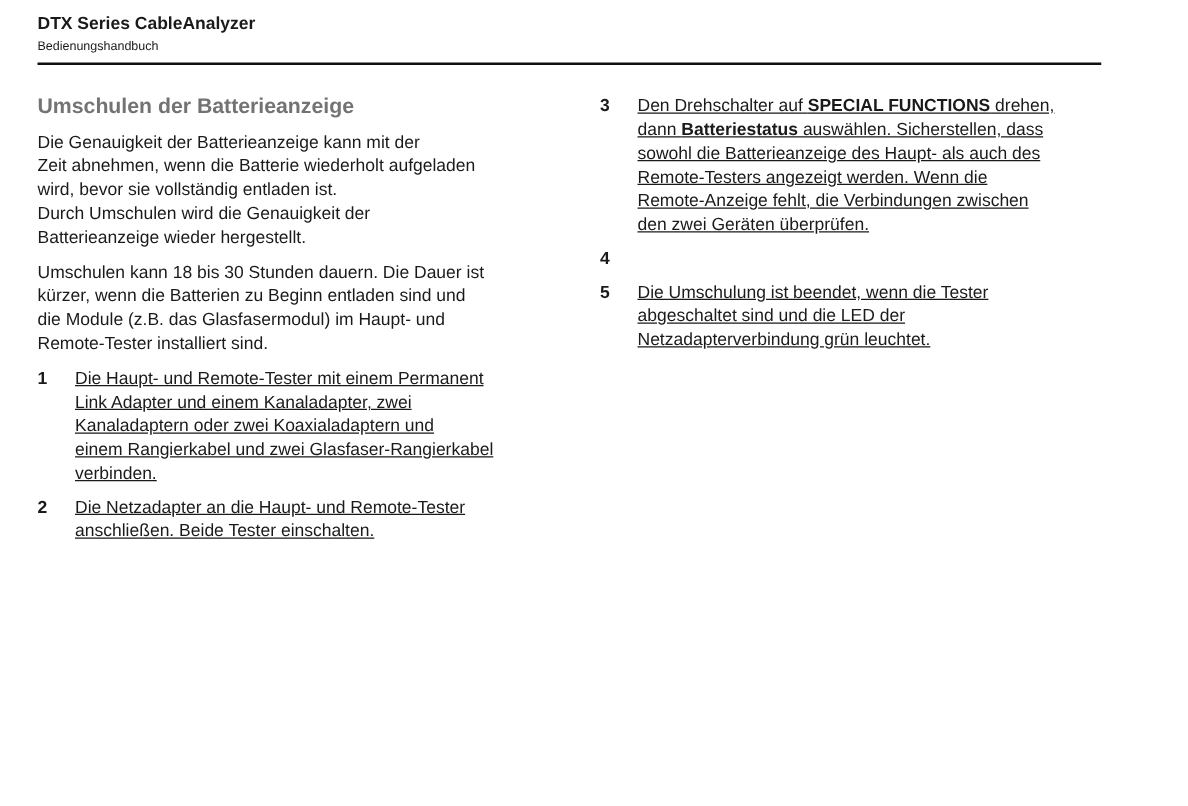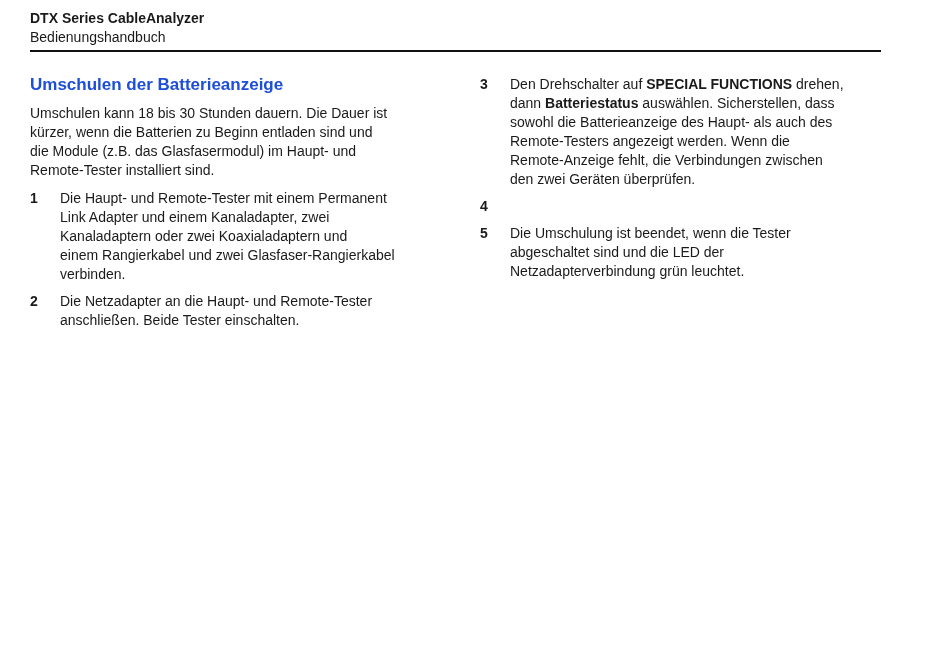--- a/index.html
+++ b/index.html
@@ -7,43 +7,43 @@
     width: 950px; height: 645px;
     font-family: "Liberation Sans", sans-serif;
     color: #1a1a1a;
     -webkit-font-smoothing: antialiased;
   }
   .page { position: relative; width: 950px; height: 606px; overflow: hidden; }
 
   
   .header { padding: 9px 0 0 30px; }
   .header-title { font-size: 14px; font-weight: bold; line-height: 19px; }
-  .header-subtitle { font-size: 14px; line-height: 19px; }
+  .header-subtitle { font-size: 10px; line-height: 19px; }
   .header-rule { width: 851px; height: 2px; background: #111111; margin-top: 3px; }
 
   
   .columns { display: flex; align-items: flex-start; padding-left: 30px; margin-top: 23px; }
   .col-left { width: 432px; }
   .col-right { width: 440px; margin-left: 18px; }
 
   .section-title {
     margin: 0 0 9px 0;
     font-size: 17px; font-weight: bold; line-height: 20px;
-    color: #1d4ed8;
+    color: #737373;
   }
 
   .para {
     margin: 0 0 9px 0;
     font-size: 14px; line-height: 19px;
     white-space: pre-line;
   }
 
   .list-item { display: flex; margin-bottom: 8px; font-size: 14px; line-height: 19px; }
   .item-num { flex: 0 0 30px; width: 30px; font-weight: bold; }
-  .item-text { white-space: pre-line; flex: 1 1 auto; }
+  .item-text { white-space: pre-line; flex: 1 1 auto; text-decoration: underline; }
   .item-body { flex: 1 1 auto; }
   .bold { font-weight: bold; }
 
   .item-line { white-space: pre-line; }
   .sub-para { margin: 7px 0 0 0; white-space: pre-line; }
 
   
   .f1-key {
     display: inline-flex; align-items: center;
     box-sizing: border-box;
@@ -69,20 +69,25 @@
     <div class="header-title">DTX Series CableAnalyzer</div>
     <div class="header-subtitle">Bedienungshandbuch</div>
     <div class="header-rule"></div>
   </div>
 
   <div class="columns">
 
     <div class="col-left">
       <h1 class="section-title">Umschulen der Batterieanzeige</h1>
 
+      <p class="para">Die Genauigkeit der Batterieanzeige kann mit der
+Zeit abnehmen, wenn die Batterie wiederholt aufgeladen
+wird, bevor sie vollständig entladen ist.
+Durch Umschulen wird die Genauigkeit der
+Batterieanzeige wieder hergestellt.</p>
       <p class="para">Umschulen kann 18 bis 30 Stunden dauern. Die Dauer ist
 kürzer, wenn die Batterien zu Beginn entladen sind und
 die Module (z.B. das Glasfasermodul) im Haupt- und
 Remote-Tester installiert sind.</p>
 
       <div class="list-item">
         <span class="item-num">1</span>
         <span class="item-text">Die Haupt- und Remote-Tester mit einem Permanent
 Link Adapter und einem Kanaladapter, zwei
 Kanaladaptern oder zwei Koaxialadaptern und

